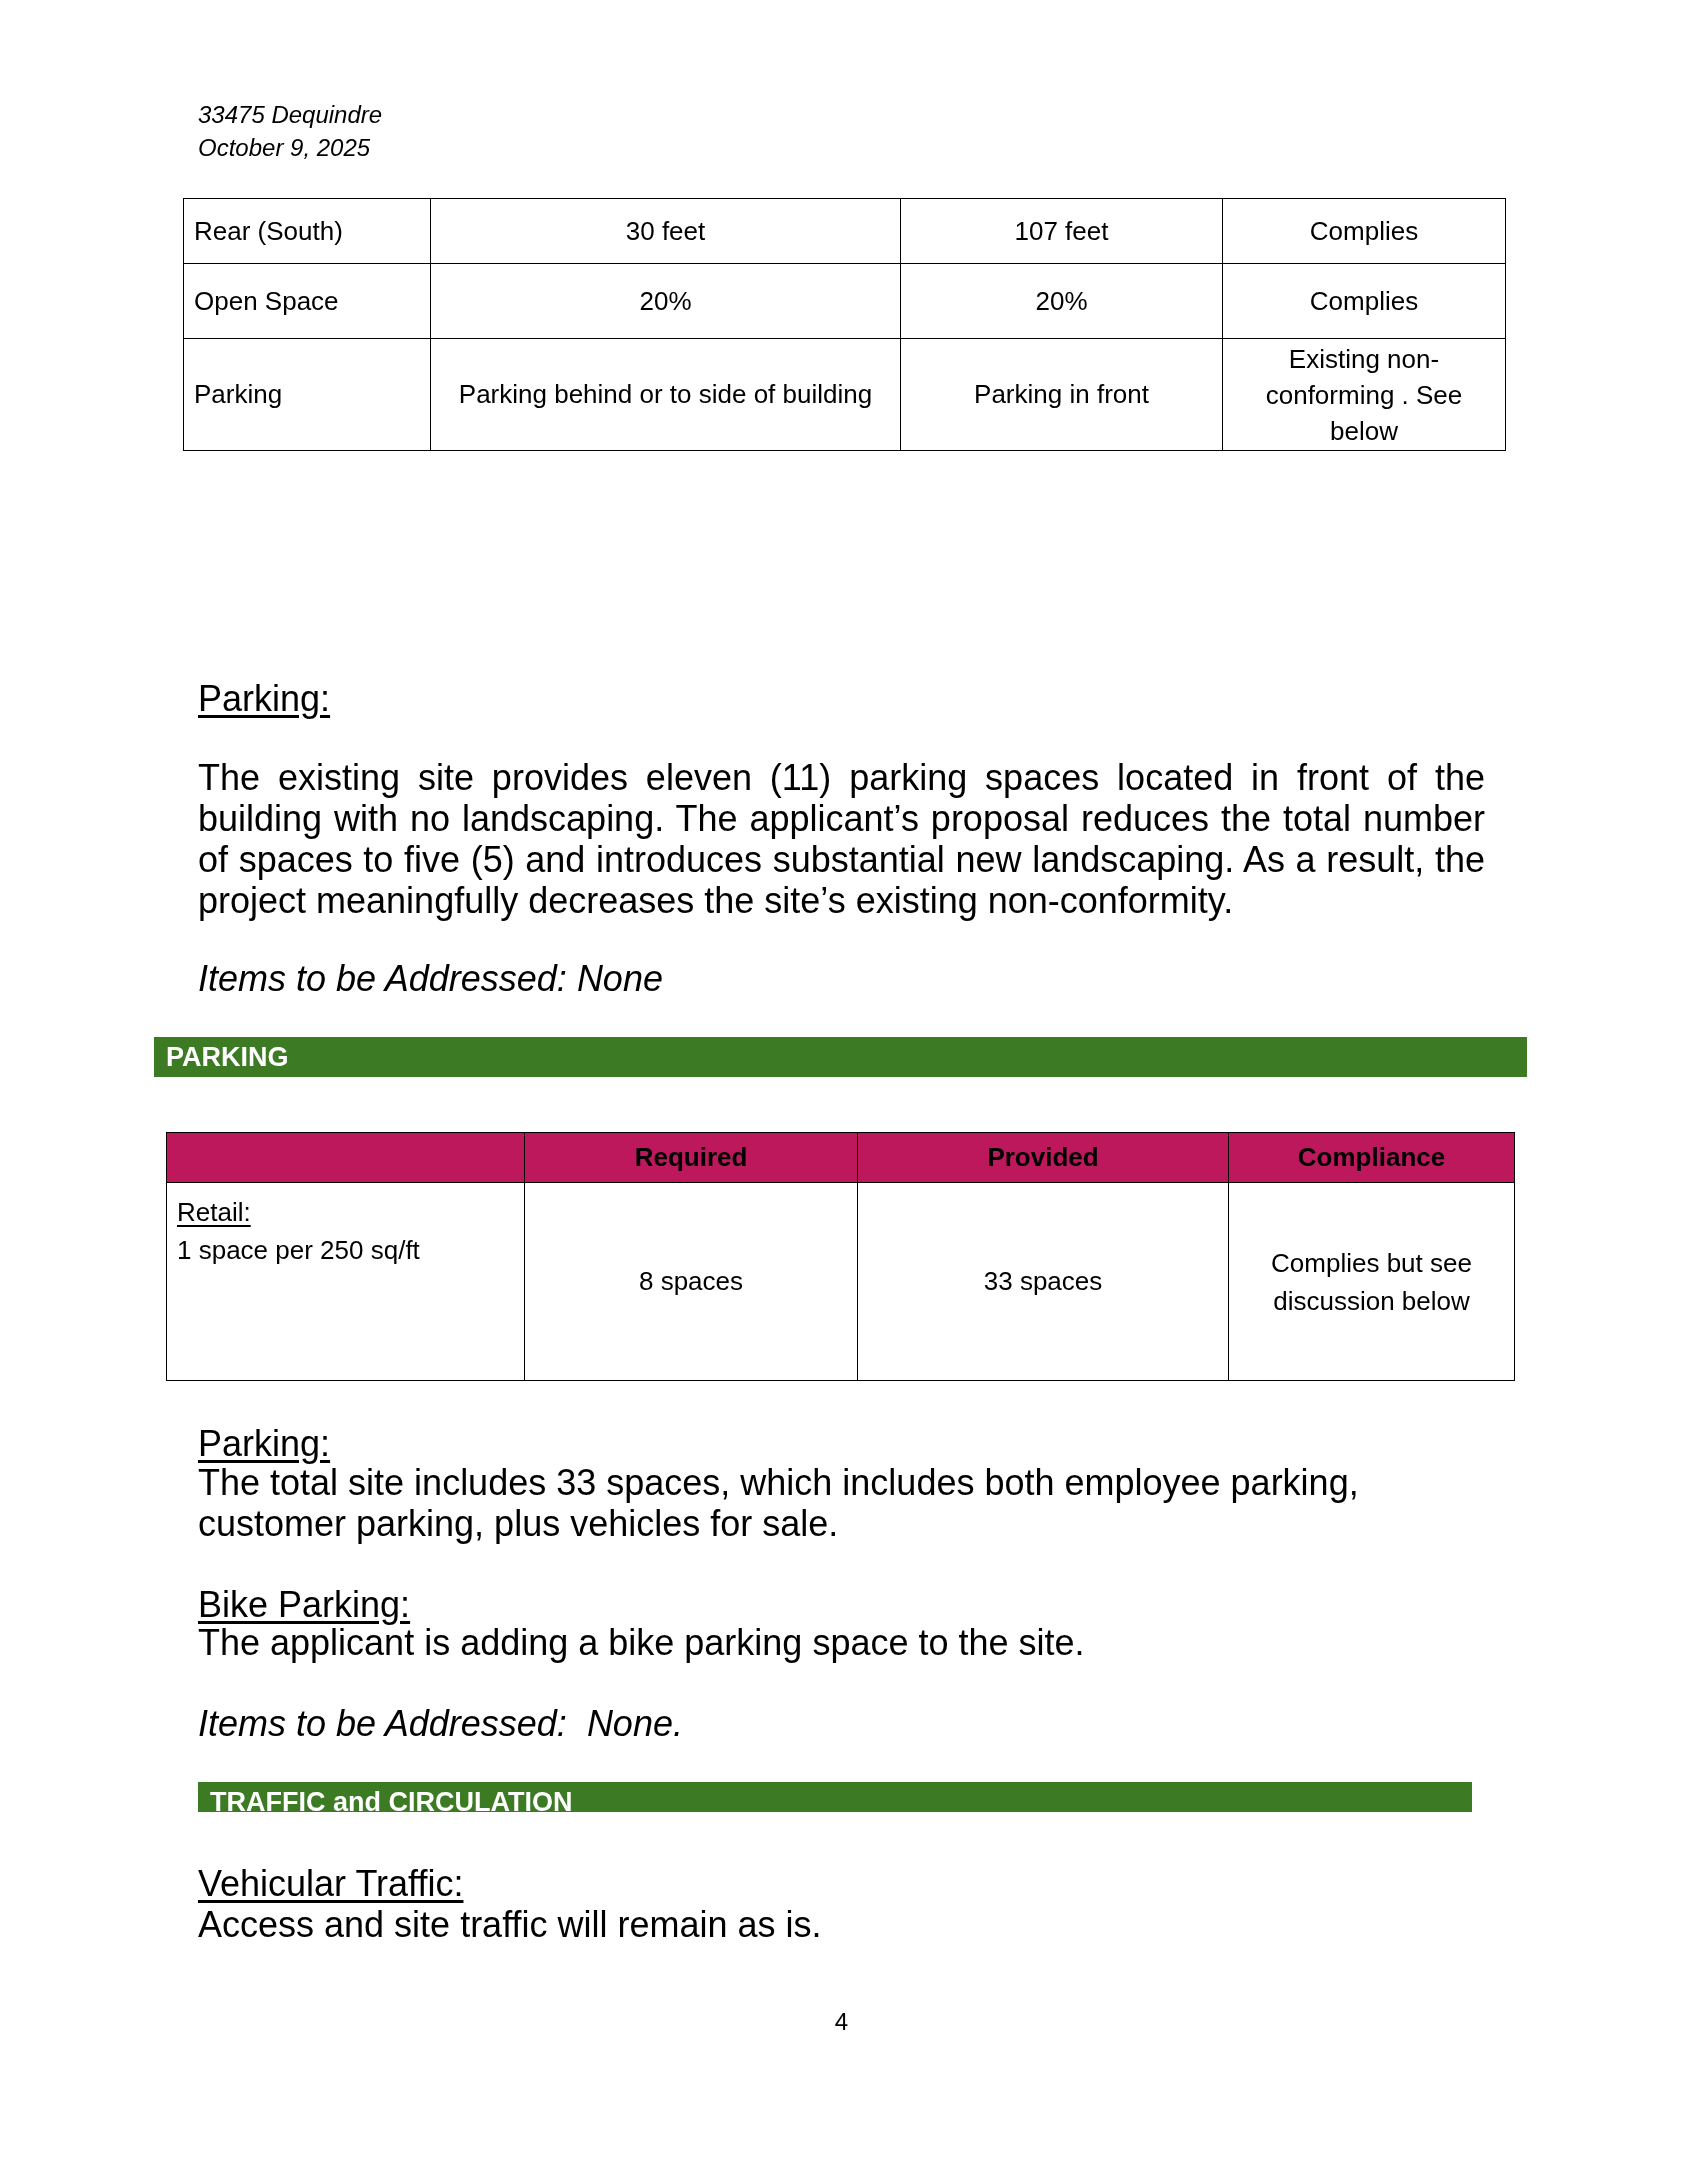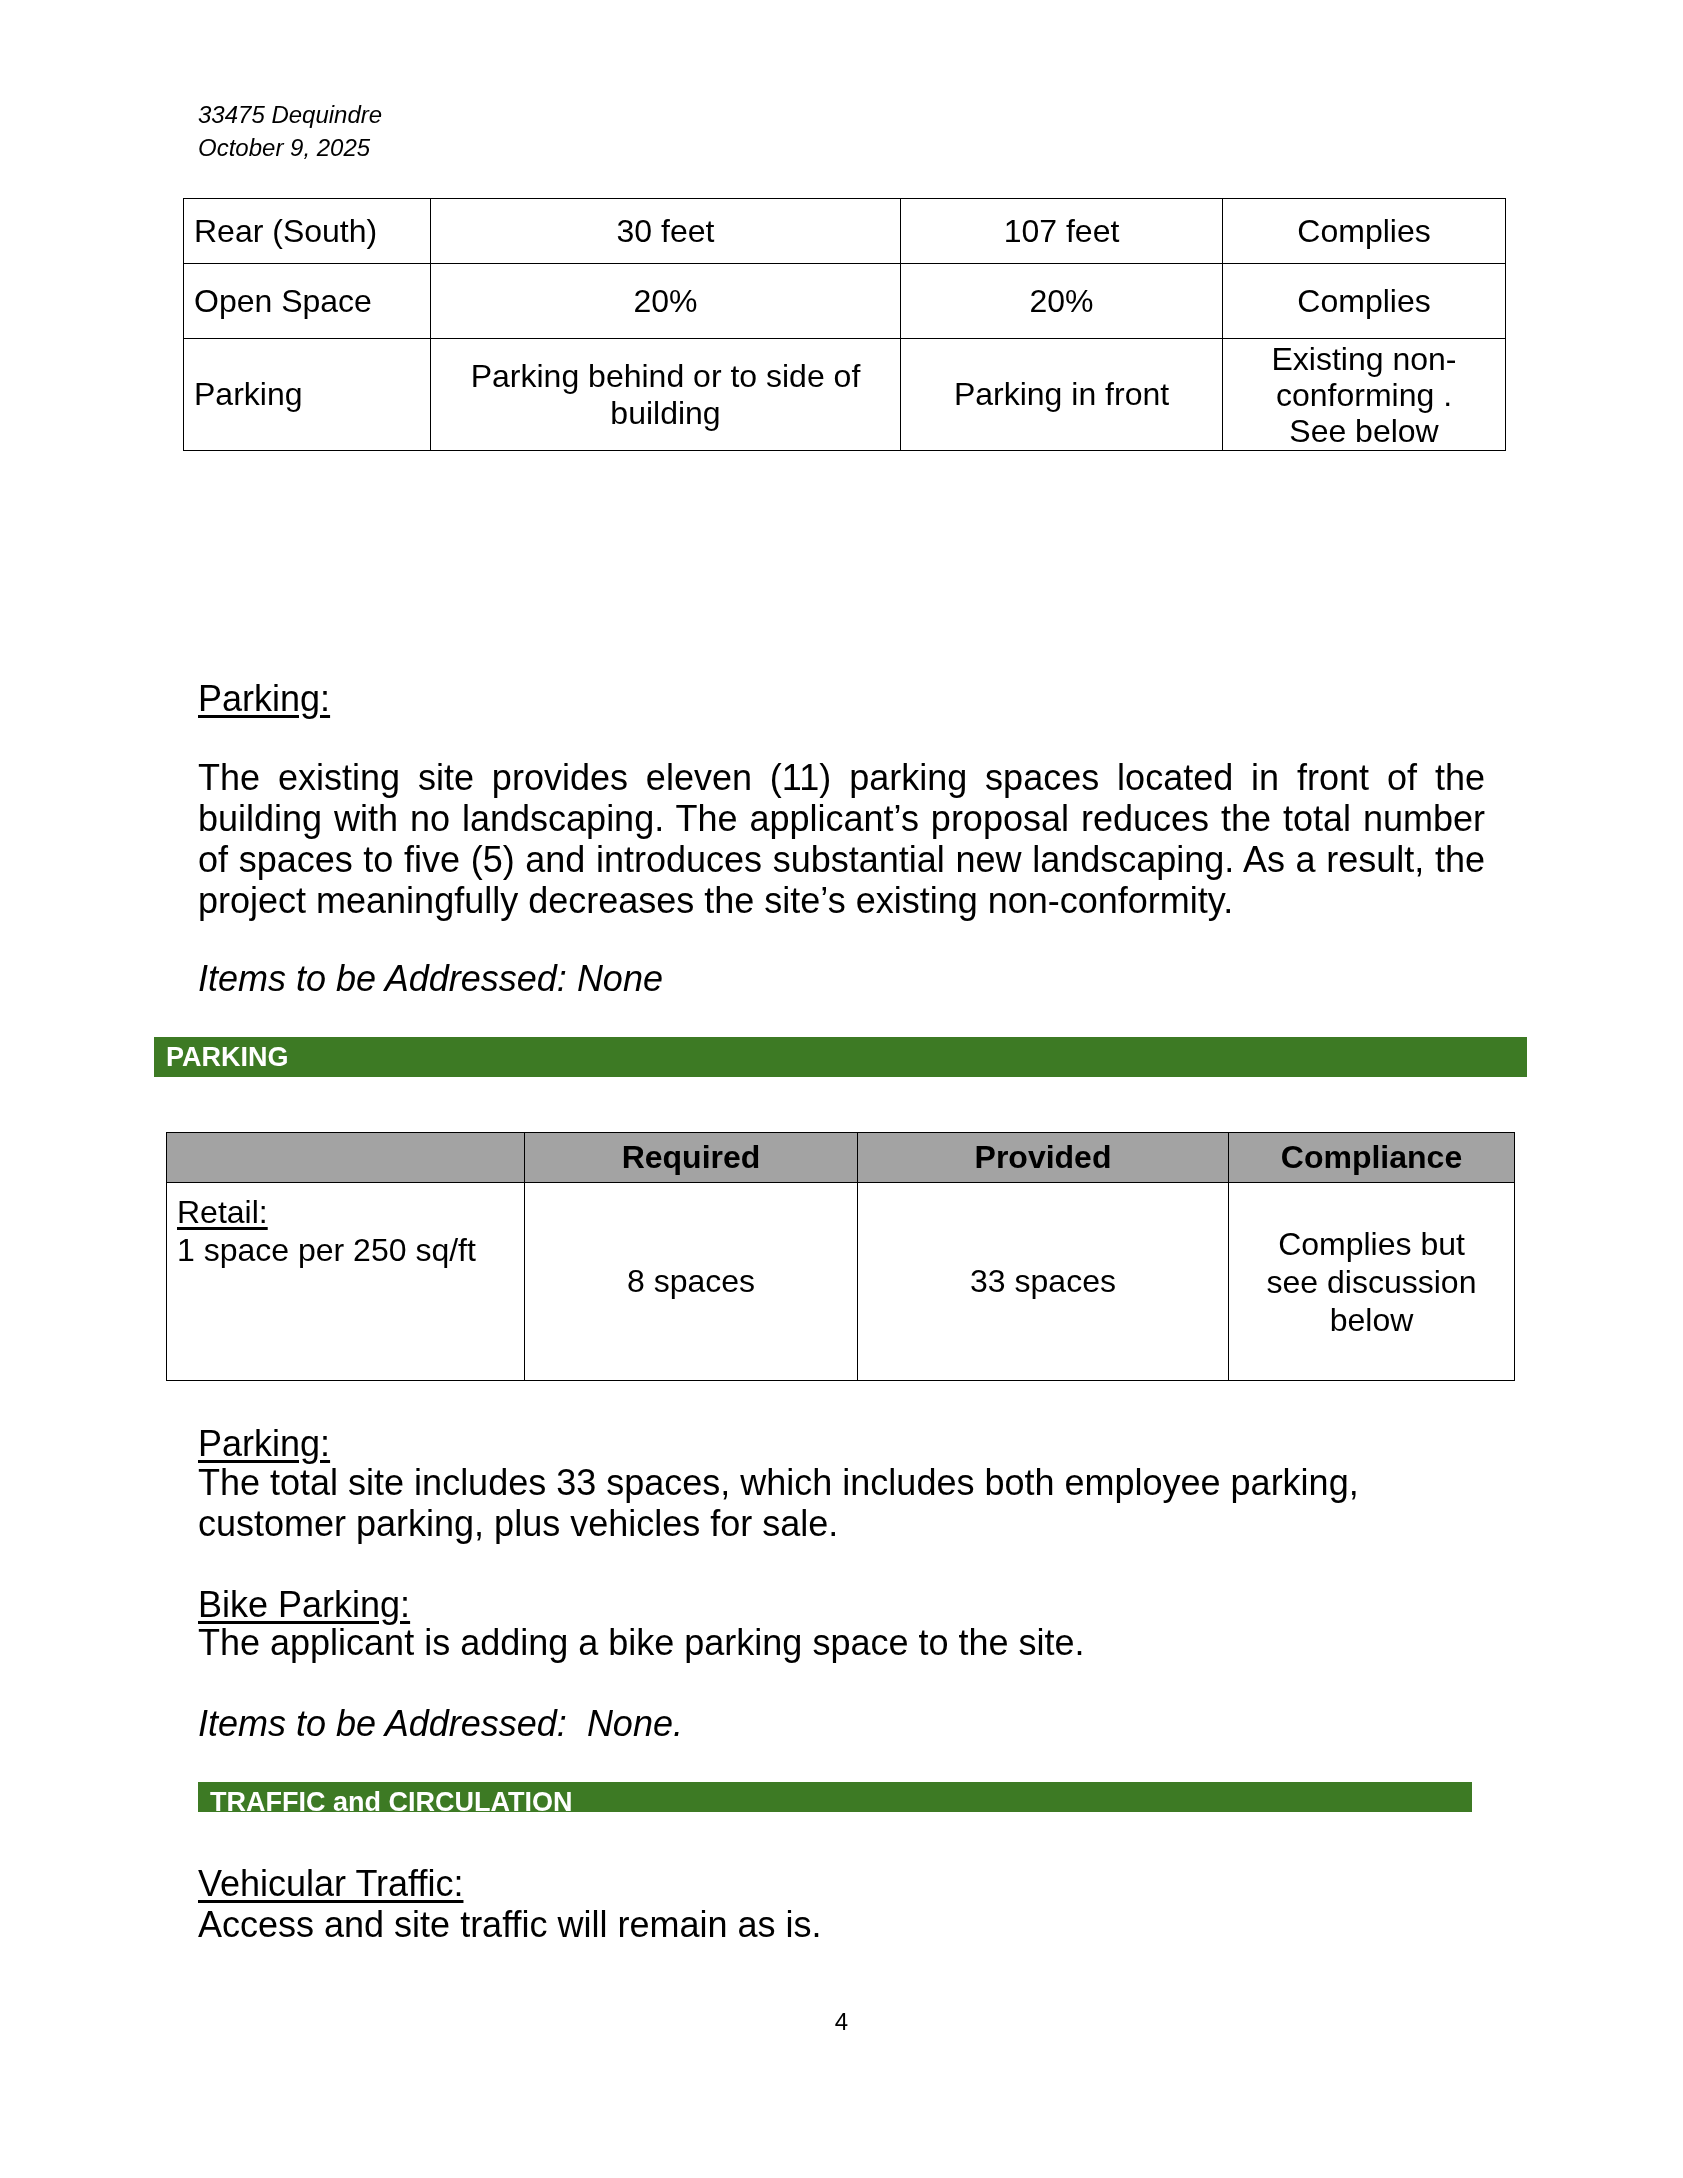--- a/index.html
+++ b/index.html
@@ -2,26 +2,26 @@
 <html><head>
 <meta charset="utf-8">
 <style>
   html, body { margin:0; padding:0; background:#fff; }
   body { width:1683px; height:2178px; position:relative; overflow:hidden;
          font-family:"Liberation Sans", "DejaVu Sans", sans-serif; color:#000; }
   .abs { position:absolute; }
   .hdr { left:198px; font-style:italic; font-size:24px; line-height:32px; }
   .txt { font-size:36px; line-height:41px; }
   .u { text-decoration:underline; text-underline-offset:4px; }
-  table { position:absolute; border-collapse:collapse; font-size:32px; table-layout:fixed; }
+  table { position:absolute; border-collapse:collapse; font-size:26px; table-layout:fixed; }
   td, th { border:1.5px solid #000; padding:0 10px; box-sizing:border-box; }
   .t1 td { vertical-align:middle; }
   .t1 td.c { text-align:center; }
   .t1 td.lbl { text-align:left; }
-  .t2 th { background:#a3a3a3; font-weight:bold; text-align:center; height:50px; }
+  .t2 th { background:#be185d; font-weight:bold; text-align:center; height:50px; }
   .t2 td { text-align:center; vertical-align:middle; }
   .t2 td.lbl { text-align:left; vertical-align:top; padding-top:10px; line-height:38px; }
   .bar { background:#3d7a24; color:#fff; font-weight:bold; font-size:27px; line-height:40px; padding-left:12px; box-sizing:border-box; }
   .items b { font-weight:normal; font-style:italic; }
   .items span { font-style:italic; }
   .justify { text-align:justify; text-align-last:left; }
 </style>
 </head>
 <body>
 

